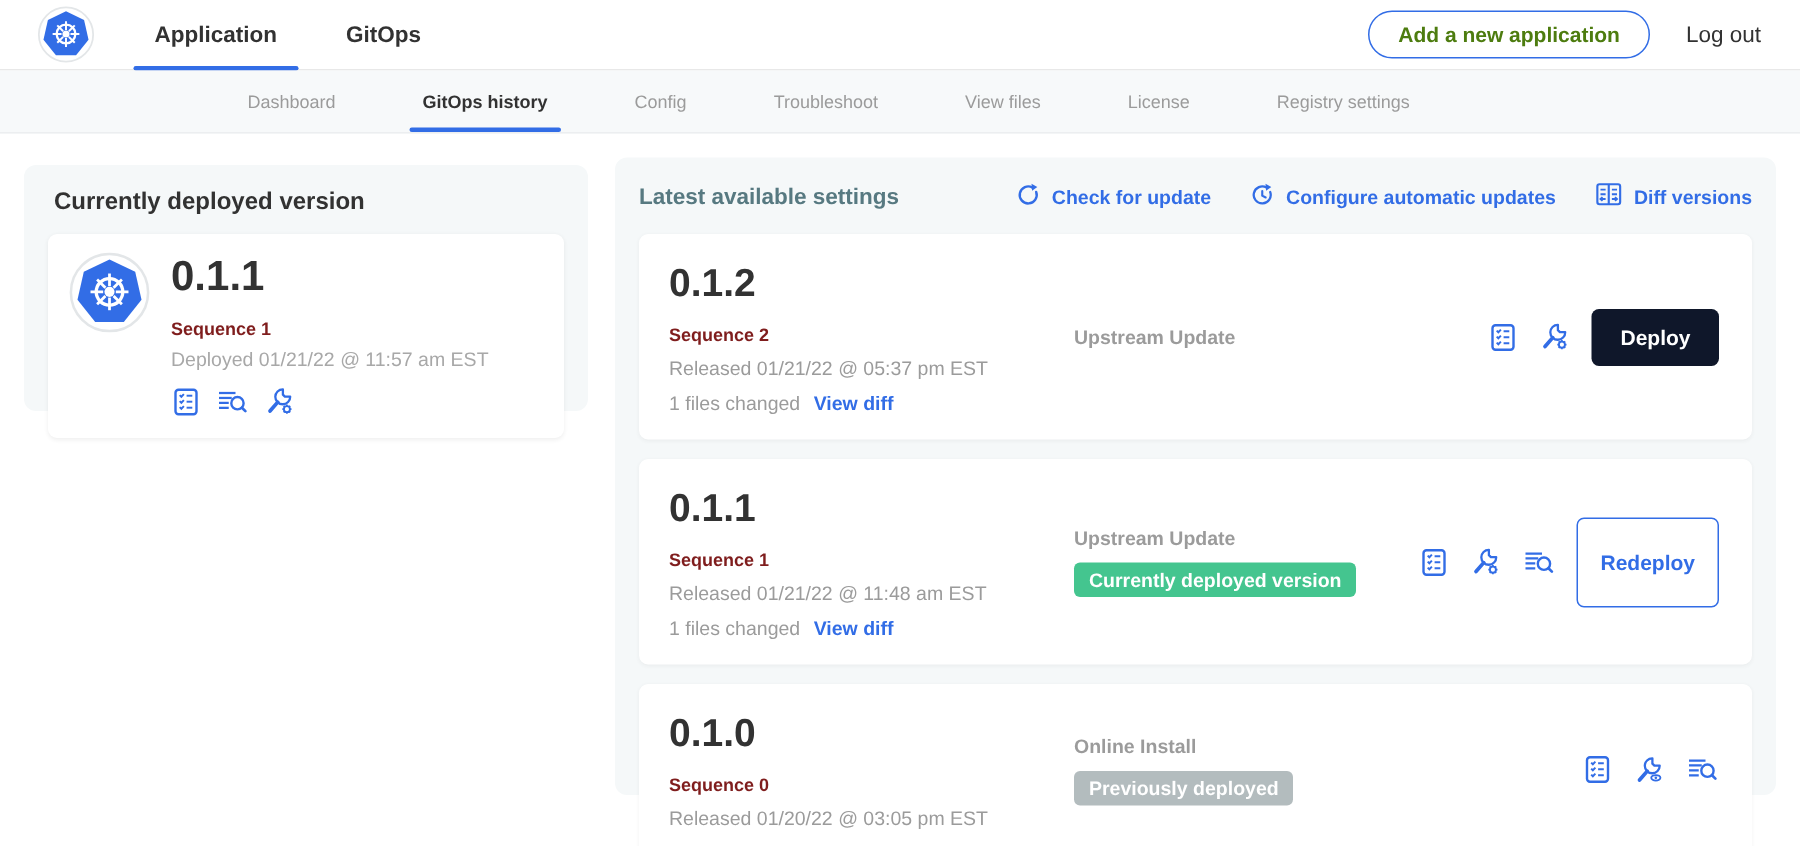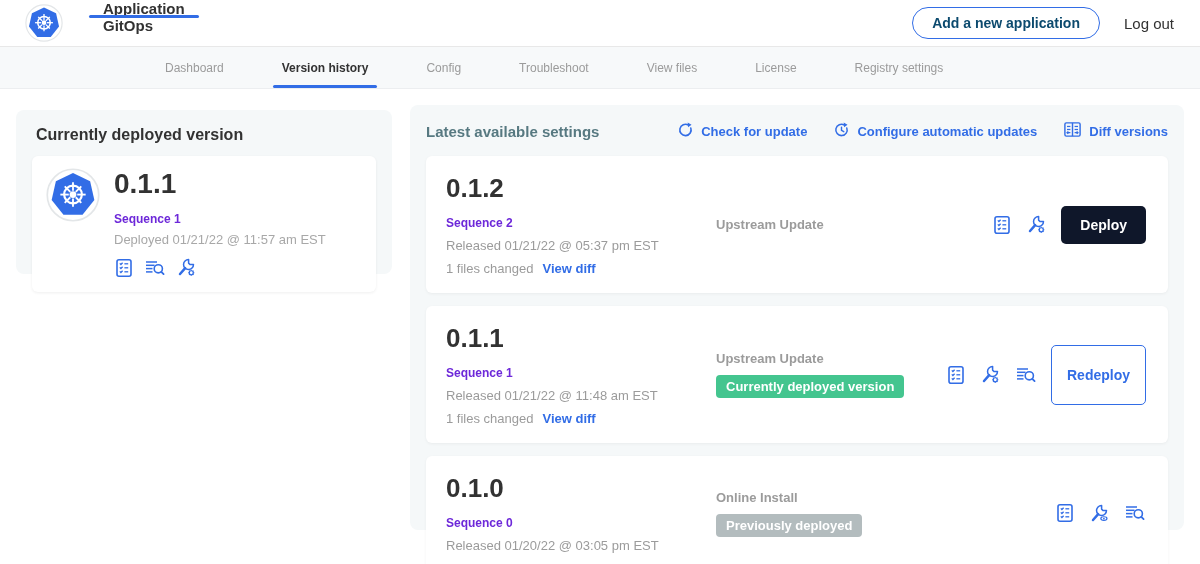--- a/index.html
+++ b/index.html
@@ -4,39 +4,39 @@
 <style>
   html,body{margin:0;padding:0;}
   body{
     width:1200px;height:564px;position:relative;overflow:hidden;
     background:#ffffff;font-family:"Liberation Sans",sans-serif;
     -webkit-font-smoothing:antialiased;
   }
   
   .header{position:absolute;top:0;left:0;right:0;height:46px;background:#fff;border-bottom:1px solid #e8e8e8;}
   .logo-wrap{position:absolute;left:25px;top:4px;width:38px;height:38px;}
-  .header-tabs{position:absolute;left:80px;top:0;height:46px;display:flex;flex-direction:column;}
+  .header-tabs{position:absolute;left:80px;top:0;height:46px;display:flex;}
   .header-tab{padding:0 23px;display:flex;align-items:center;font-size:15px;font-weight:700;color:#323232;position:relative;cursor:pointer;}
   .header-tab.active::after{content:"";position:absolute;left:9px;right:9px;bottom:-1px;height:3px;background:#326de6;border-radius:2px;}
   .header-right{position:absolute;right:26px;top:0;height:46px;display:flex;align-items:center;gap:24px;}
-  .add-btn{border:1px solid #326de6;color:#0c4a6e;font-weight:700;font-size:14px;border-radius:16px;padding:7px 19px;background:#fff;cursor:pointer;font-family:inherit;}
+  .add-btn{border:1px solid #326de6;color:#4d7c0f;font-weight:700;font-size:14px;border-radius:16px;padding:7px 19px;background:#fff;cursor:pointer;font-family:inherit;}
   .logout{font-size:15px;color:#323232;cursor:pointer;}
   
   .subnav{position:absolute;top:47px;left:0;right:0;height:41px;background:#f7f9fa;border-bottom:1px solid #eceef0;display:flex;align-items:stretch;padding-left:136px;}
   .subnav-tab{display:flex;align-items:center;font-size:12px;color:#9b9b9b;padding:0 29px;position:relative;cursor:pointer;}
   .subnav-tab.active{color:#323232;font-weight:700;}
   .subnav-tab.active::after{content:"";position:absolute;left:20px;right:20px;bottom:0;height:3px;background:#326de6;border-radius:2px;}
   
   .deployed-panel{position:absolute;left:16px;top:110px;width:376px;height:164px;background:#f5f8f9;border-radius:8px;box-sizing:border-box;padding:12px 16px;}
   .deployed-title{font-size:16px;font-weight:700;color:#323232;margin:4px 0 12px 4px;}
   .deployed-card{background:#fff;border-radius:6px;padding:12px 14px 14px;display:flex;gap:14px;align-items:flex-start;box-shadow:0 1px 3px rgba(50,50,50,0.08);}
   .k8s-logo-lg{width:54px;height:54px;flex:none;}
   .version-row{display:flex;align-items:baseline;gap:12px;flex-direction:column;}
   .version-number-lg{font-size:28px;font-weight:700;color:#323232;}
-  .sequence{font-size:12px;color:#6d28d9;font-weight:600;text-align:center;}
+  .sequence{font-size:12px;color:#7f1d1d;font-weight:600;text-align:center;}
   .deployed-at{font-size:13px;color:#a8a8a8;margin-top:6px;}
   .icon-row{display:flex;gap:10px;margin-top:10px;align-items:center;}
   .icon-btn{display:inline-flex;cursor:pointer;}
   
   .versions-panel{position:absolute;left:410px;top:105px;width:774px;height:425px;background:#f5f8f9;border-radius:8px;box-sizing:border-box;padding:14px 16px;}
   .panel-header{display:flex;justify-content:space-between;align-items:center;height:24px;}
   .panel-title{font-size:15px;font-weight:600;color:#577981;}
   .panel-actions{display:flex;gap:26px;align-items:center;}
   .action-link{display:flex;gap:7px;align-items:center;color:#326de6;font-size:13px;font-weight:700;cursor:pointer;}
   .version-card{background:#fff;border-radius:6px;margin-top:13px;padding:17px 20px;display:flex;align-items:center;box-shadow:0 1px 3px rgba(50,50,50,0.06);box-sizing:border-box;}
@@ -82,21 +82,21 @@
     <div class="header-tab">GitOps</div>
   </div>
   <div class="header-right">
     <button class="add-btn">Add a new application</button>
     <span class="logout">Log out</span>
   </div>
 </div>
 
 <div class="subnav">
   <div class="subnav-tab">Dashboard</div>
-  <div class="subnav-tab active">Version history</div>
+  <div class="subnav-tab active">GitOps history</div>
   <div class="subnav-tab">Config</div>
   <div class="subnav-tab">Troubleshoot</div>
   <div class="subnav-tab">View files</div>
   <div class="subnav-tab">License</div>
   <div class="subnav-tab">Registry settings</div>
 </div>
 
 <div class="deployed-panel">
   <div class="deployed-title">Currently deployed version</div>
   <div class="deployed-card">

